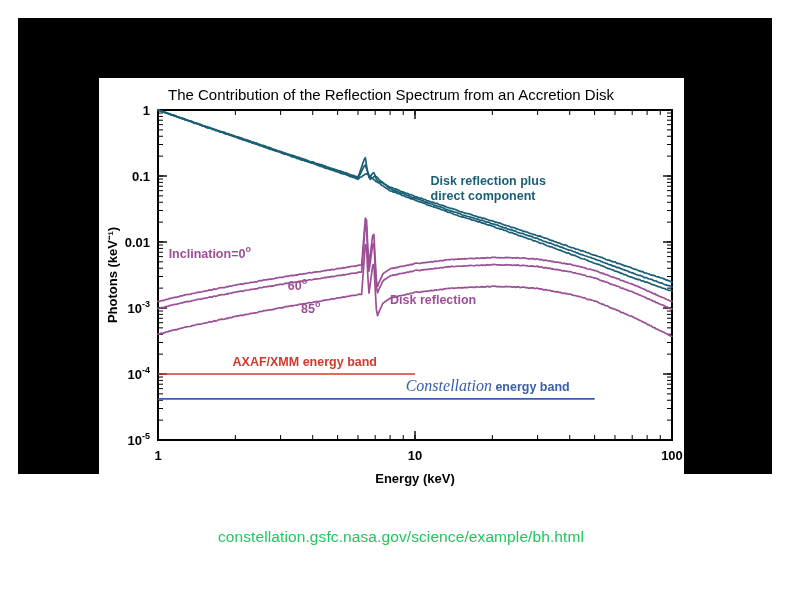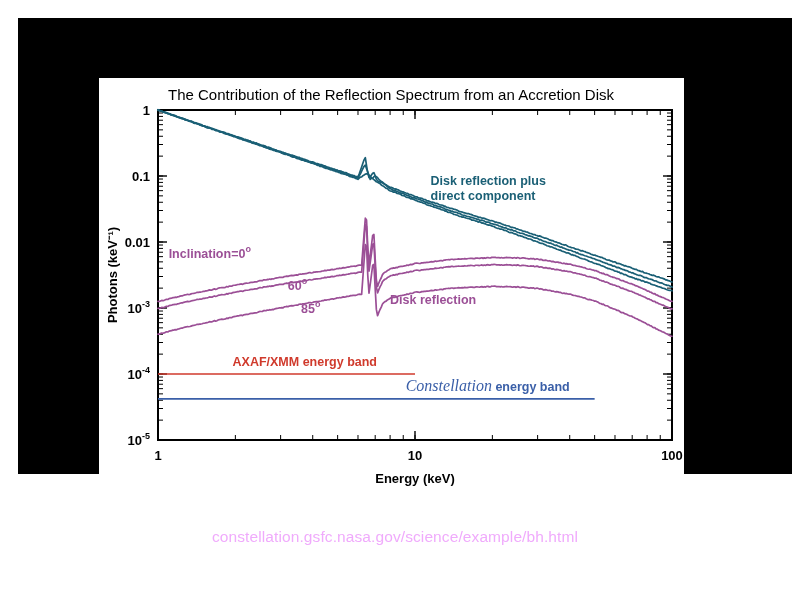--- a/index.html
+++ b/index.html
@@ -13,42 +13,41 @@
     font-family: "Liberation Sans", sans-serif;
     overflow: hidden;
   }
   #slide {
     position: absolute;
     left: 18px;
     top: 18px;
     width: 754px;
     height: 456px;
     background: #000000;
-    padding-left: 21px;
   }
   #figure-panel {
     position: absolute;
     left: 81px;   
     top: 60px;    
     width: 585px; 
     height: 417px;
     background: #ffffff;
   }
   #chart-svg {
     display: block;
     width: 585px;
     height: 417px;
   }
   #url-line {
     position: absolute;
-    left: 0;
+    left: 6px;
     top: 510px;
     width: 754px;
     text-align: center;
-    color: #f0abfc;
+    color: #22c55e;
     font-size: 15.5px;
     font-family: "Liberation Sans", sans-serif;
     letter-spacing: 0.1px;
   }
   .chart-title {
     font-size: 15px;
     font-family: "Liberation Sans", sans-serif;
     fill: #000000;
   }
   .axis-label {

